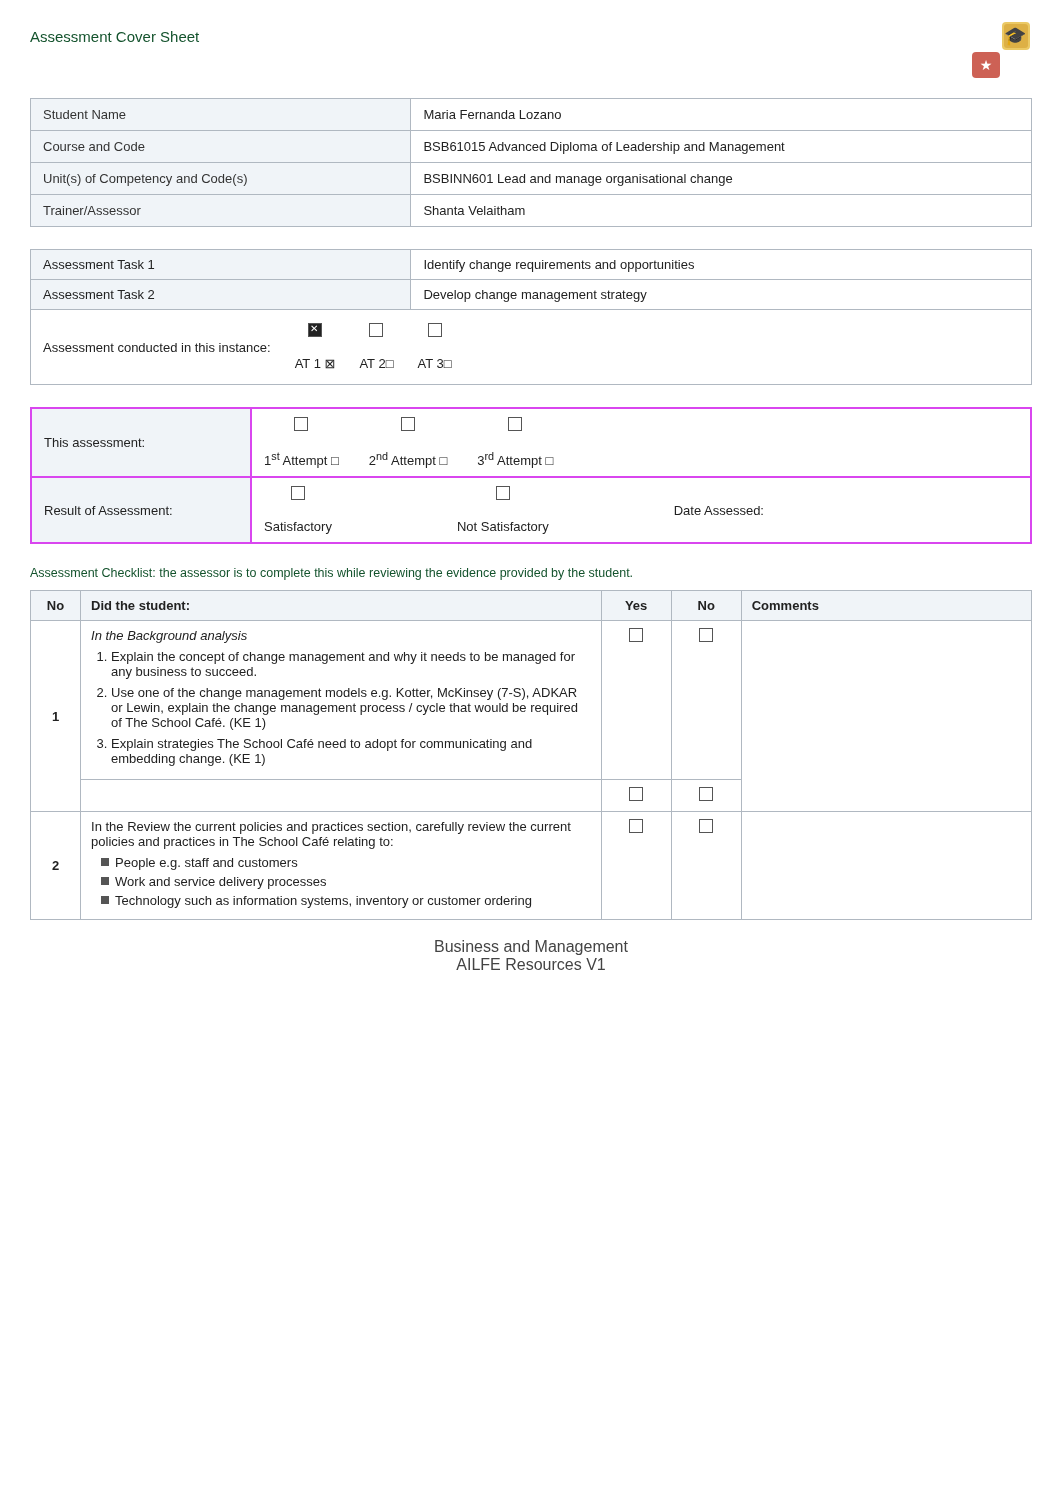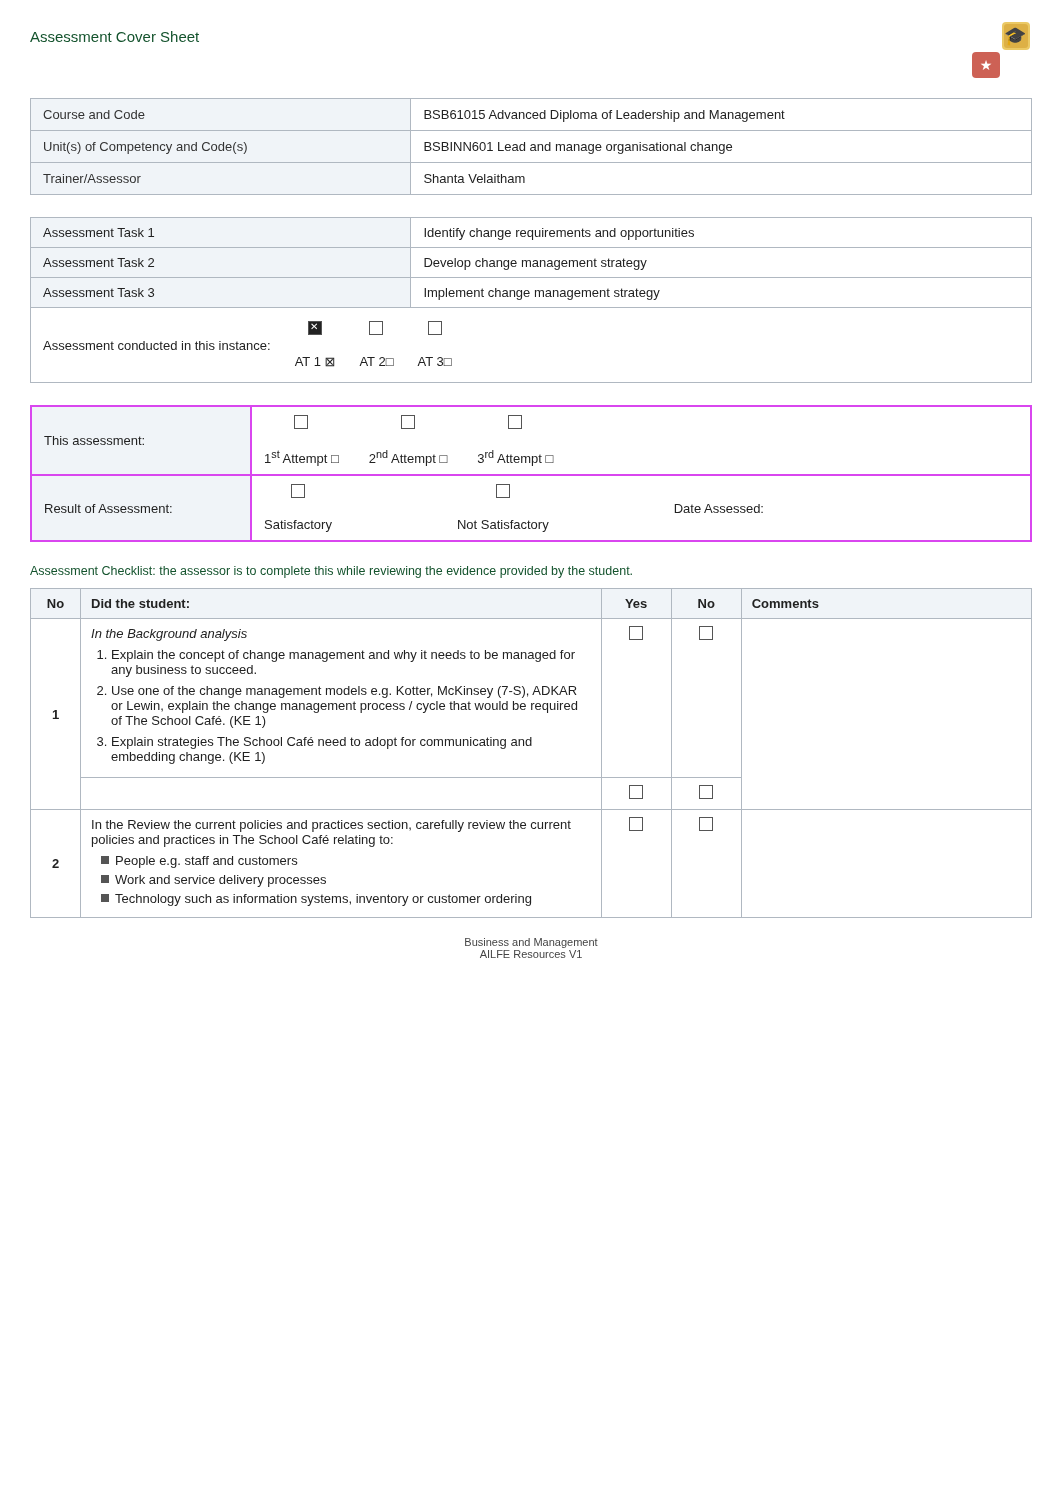--- a/index.html
+++ b/index.html
@@ -173,21 +173,21 @@
     ol.numbered {
       padding-left: 20px;
       list-style: decimal;
     }
     ol.numbered li {
       margin-bottom: 6px;
     }
 
     .footer {
       text-align: center;
-      font-size: 11px;
+      font-size: 16px;
       color: #444;
       margin-top: 18px;
     }
     .section-gap { height: 6px; }
   </style>
 </head>
 <body>
 
 <div class="header-area">
   <span class="page-title">Assessment Cover Sheet</span>
@@ -196,20 +196,24 @@
     <rect x="30" y="2" width="28" height="28" rx="4" fill="#e8c04a" opacity="0.85"></rect>
     <rect x="32" y="4" width="24" height="24" rx="3" fill="#d4a030" opacity="0.6"></rect>
     <text x="44" y="22" text-anchor="middle" font-size="18" fill="#8B0000">🎓</text>
     <rect x="0" y="32" width="28" height="26" rx="4" fill="#c0392b" opacity="0.8"></rect>
     <text x="14" y="50" text-anchor="middle" font-size="14" fill="#fff">★</text>
   </svg>
 </div>
 
 <table class="info-table">
   <tbody id="info-rows">
+      <tr>
+        <td>Student Name</td>
+        <td>Maria Fernanda Lozano</td>
+      </tr>
       <tr>
         <td>Course and Code</td>
         <td>BSB61015 Advanced Diploma of Leadership and Management</td>
       </tr>
       <tr>
         <td>Unit(s) of Competency and Code(s)</td>
         <td>BSBINN601 Lead and manage organisational change</td>
       </tr>
       <tr>
         <td>Trainer/Assessor</td>
@@ -222,24 +226,20 @@
 
 <table class="tasks-table">
   <tbody>
     <tr>
       <td>Assessment Task 1</td>
       <td>Identify change requirements and opportunities</td>
     </tr>
     <tr>
       <td>Assessment Task 2</td>
       <td>Develop change management strategy</td>
-    </tr>
-    <tr>
-      <td>Assessment Task 3</td>
-      <td>Implement change management strategy</td>
     </tr>
     <tr class="conducted-row">
       <td colspan="2">
         <div class="instance-row">
           <span>Assessment conducted in this instance:</span>
           <span class="checkbox-label">
             <span class="checkbox-box checked"></span>
             <span>AT 1 ⊠</span>
           </span>
           <span class="checkbox-label">

